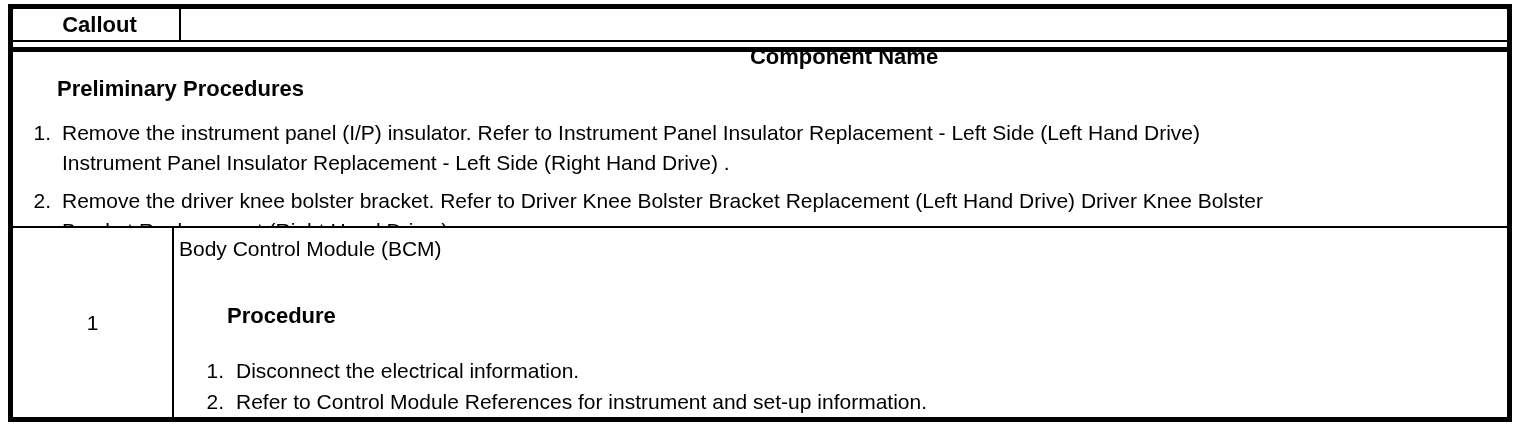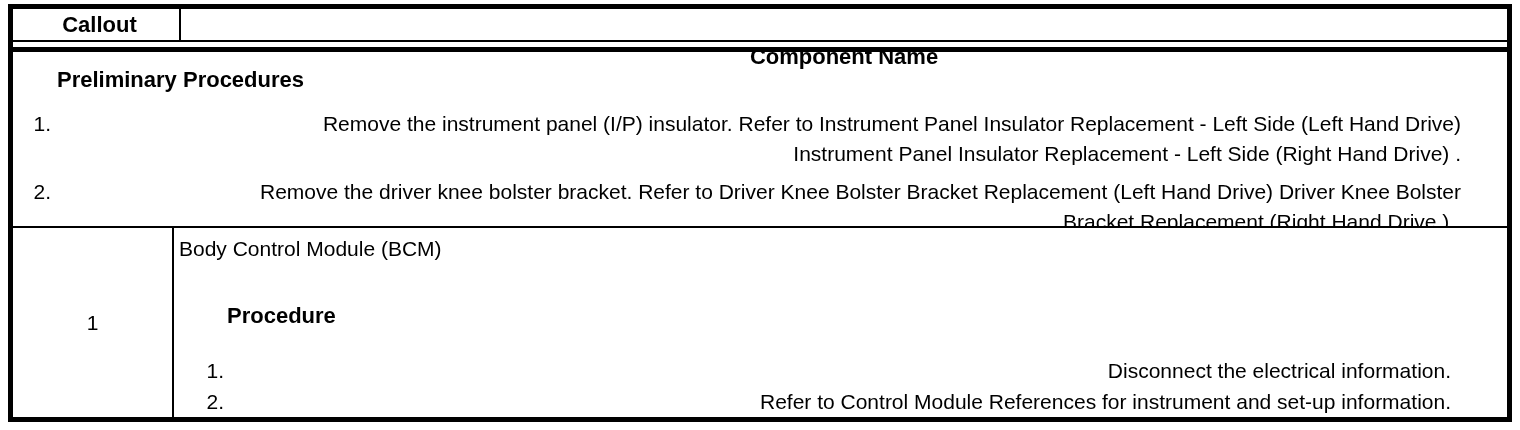--- a/index.html
+++ b/index.html
@@ -68,21 +68,21 @@
     flex: 1 1 auto;
     border-bottom: 2px solid #000000;
     padding-top: 6px;
     box-sizing: border-box;
     overflow: hidden;
   }
   .prelim-title {
     font-weight: bold;
     font-size: 22px;
     line-height: 26px;
-    margin: 9px 0 0 44px;
+    margin: 18px 0 0 44px;
   }
   .step-list {
     margin-top: 16px;
   }
   .step {
     display: flex;
     flex-direction: row;
     font-size: 21px;
     line-height: 30px;
   }
@@ -92,21 +92,20 @@
   .step .num {
     flex: 0 0 38px;
     text-align: right;
     margin-right: 11px;
     white-space: nowrap;
   }
   .step .txt {
     flex: 1 1 auto;
     white-space: pre-line;
     padding-right: 46px;
-    text-align: right;
   }
   
   .body-row {
     flex: 0 0 176px;
     display: flex;
     flex-direction: row;
     box-sizing: border-box;
   }
   .callout-cell {
     width: 161px;

